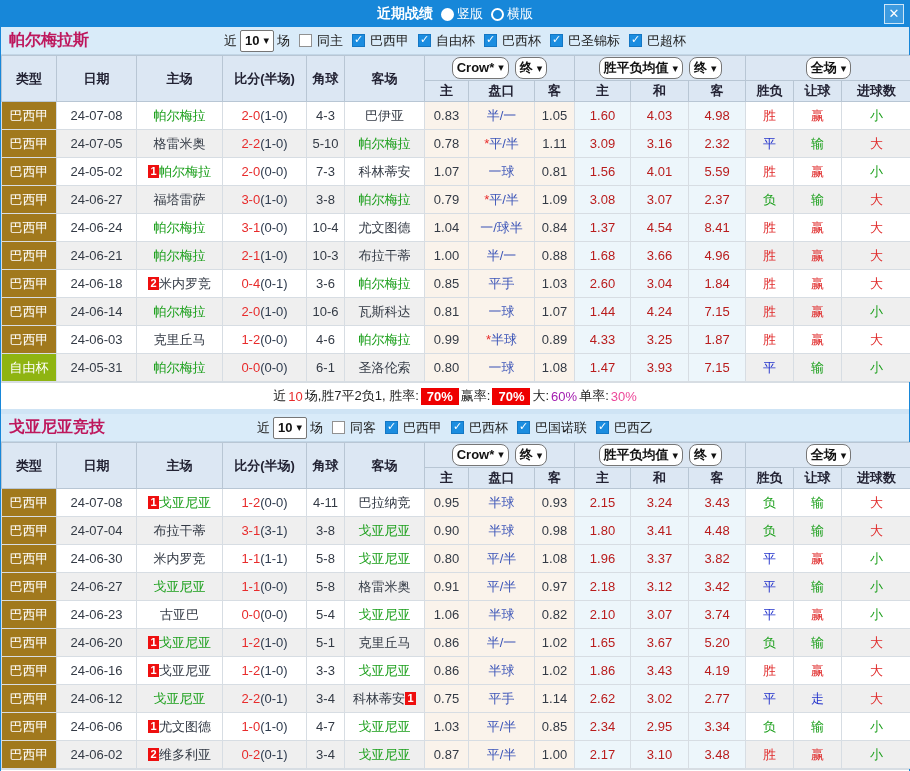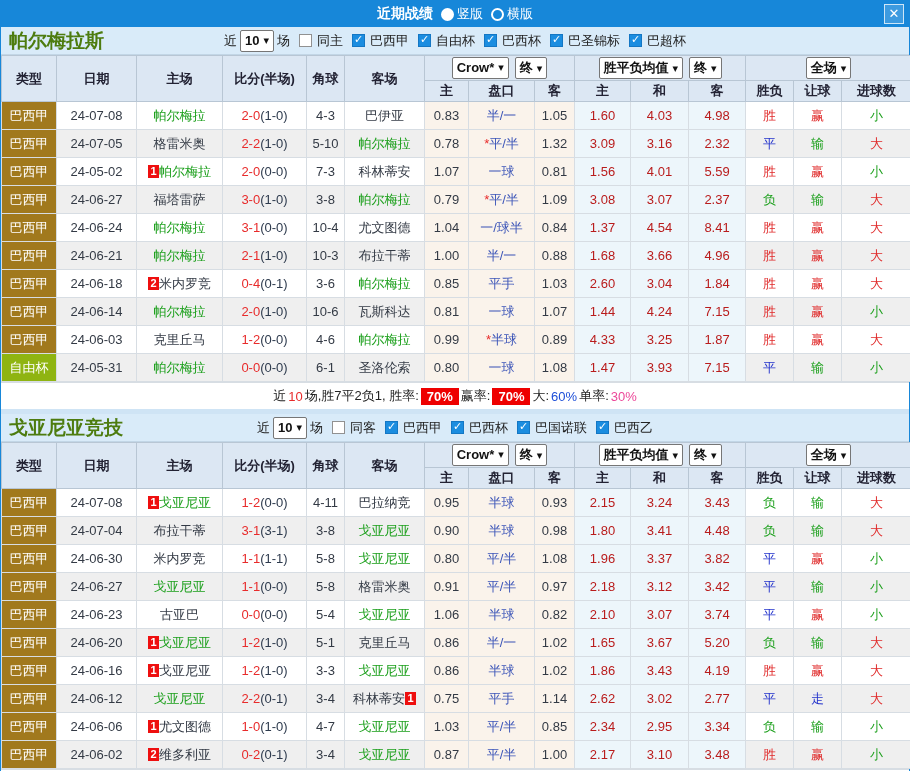--- a/index.html
+++ b/index.html
@@ -11,52 +11,52 @@
   .page{width:908px;height:769px;border:1px solid #1787d9;background:#cfe4f5;}
   
   .titlebar{height:26px;background:#1787d9;color:#fff;display:flex;align-items:center;justify-content:center;position:relative;font-size:14px;}
   .titlebar .title{font-weight:bold;}
   .radio{width:9px;height:9px;border-radius:50%;border:2px solid #fff;display:inline-block;margin:0 3px 0 8px;vertical-align:-2px;}
   .radio.sel{background:#fff;}
   .radio-label{font-size:13px;}
   .close-btn{position:absolute;right:5px;top:3px;width:20px;height:20px;background:#3d9be0;border:1px solid #cde6f7;color:#fff;font-weight:bold;text-align:center;line-height:18px;font-size:13px;cursor:pointer;box-sizing:border-box;}
   
   .section-header{height:27px;background:#d9ebf9;display:flex;align-items:center;position:relative;border-bottom:1px solid #c2d6e6;}
-  .team-name{position:absolute;left:8px;color:#4d7c0f;font-weight:bold;font-size:19px;}
+  .team-name{position:absolute;left:8px;color:#be185d;font-weight:bold;font-size:16px;}
   .filters{margin:0 auto;display:flex;align-items:center;font-size:13px;color:#222;}
   .filters span.lbl{margin:0 3px;}
   .cb{width:13px;height:13px;display:inline-block;border:1px solid #919191;background:#fff;margin:0 2px 0 6px;vertical-align:-2px;position:relative;box-sizing:border-box;}
   .cb.checked{background:#1b8de0;border-color:#1477c4;}
   .cb.checked::after{content:"✓";position:absolute;left:1px;top:-2px;color:#fff;font-size:11px;font-weight:bold;}
   
   .dd{display:inline-flex;align-items:center;background:#fff;border:1px solid #767676;border-radius:2px;height:20px;padding:0 4px;font-size:13px;font-weight:bold;color:#111;cursor:pointer;}
   .dd::after{content:"▾";font-size:11px;margin-left:4px;font-weight:bold;}
   
   table{border-collapse:collapse;table-layout:fixed;width:908px;font-size:13px;}
   thead th{background:#dce7f3;border:1px solid #b8c6d4;font-weight:bold;color:#223;padding:0;height:20px;overflow:hidden;white-space:nowrap;}
   thead tr.ctrl-row th{height:24px;}
   thead th.ctrl{font-weight:normal;}
-  thead th .dd{margin:0 3px;}
+  thead th .dd{margin:0 3px;border-radius:8px;}
   tbody td{border:1px solid #d7dde3;text-align:center;height:27px;padding:0;overflow:hidden;white-space:nowrap;color:#333a45;}
   tr.r-even td{background:#efefef;}
   tr.r-odd td{background:#fff;}
   td.league{color:#fff;}
   tr td.pk{background:#faf3eb;}
   tr td.avg{background:#edf6fb;color:#b91c1c;}
   .green-team{color:#1da01d;}
   .score-ft{color:#e82b2b;}
   .score-ht{color:#2d3a4d;text-align:right;}
   .badge{display:inline-block;background:#ee0f0f;color:#fff;font-size:11px;line-height:13px;min-width:11px;height:13px;font-weight:bold;text-align:center;vertical-align:1px;}
   .hcap{color:#3c55b8;}
   .star{color:#e82b2b;}
   
   .summary{height:26px;display:flex;align-items:center;justify-content:center;font-size:13px;background:#fff;color:#222;border-top:1px solid #d7dde3;}
   .summary .tok{margin:0 1px;}
   .tok-red{color:#e82b2b;}
-  .tok-blue{color:#1d4ed8;}
+  .tok-blue{color:#a21caf;}
   .tok-green{color:#ec4899;}
   .badge-red{background:#ee0000;color:#fff;font-weight:bold;padding:1px 6px;margin:0 4px;}
   .separator{height:5px;background:#cfe4f5;}
 </style>
 </head>
 <body>
 
 <div class="page">
   <div class="titlebar">
     <span class="title">近期战绩</span>
@@ -150,21 +150,21 @@
             </tr>
             <tr class="r-even">
               <td class="league" style="background: rgb(161, 121, 29);">巴西甲</td>
               <td>24-07-05</td>
               <td><span>格雷米奥</span></td>
               <td><span class="score-ft">2-2</span><span class="score-ht">(1-0)</span></td>
               <td>5-10</td>
               <td><span class="green-team">帕尔梅拉</span></td>
               <td class="pk">0.78</td>
               <td class="pk"><span class="star">*</span><span class="hcap">平/半</span></td>
-              <td class="pk">1.32</td>
+              <td class="pk">1.11</td>
               <td class="avg">3.09</td>
               <td class="avg">3.16</td>
               <td class="avg">2.32</td>
               <td style="color: rgb(35, 51, 204);">平</td>
               <td style="color: rgb(29, 160, 29);">输</td>
               <td style="color: rgb(224, 42, 42);">大</td>
             </tr>
             <tr class="r-odd">
               <td class="league" style="background: rgb(161, 121, 29);">巴西甲</td>
               <td>24-05-02</td>

